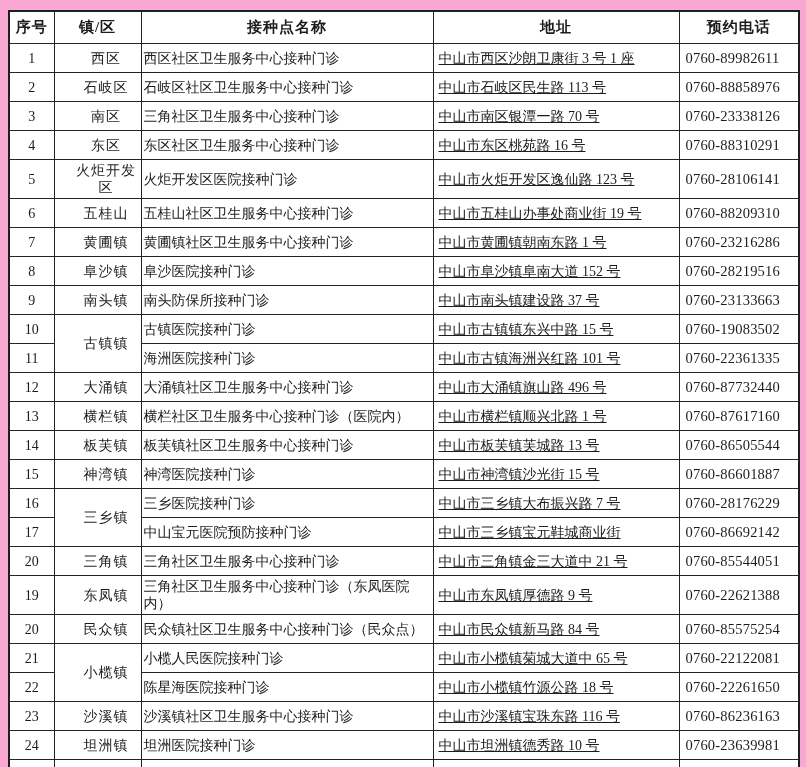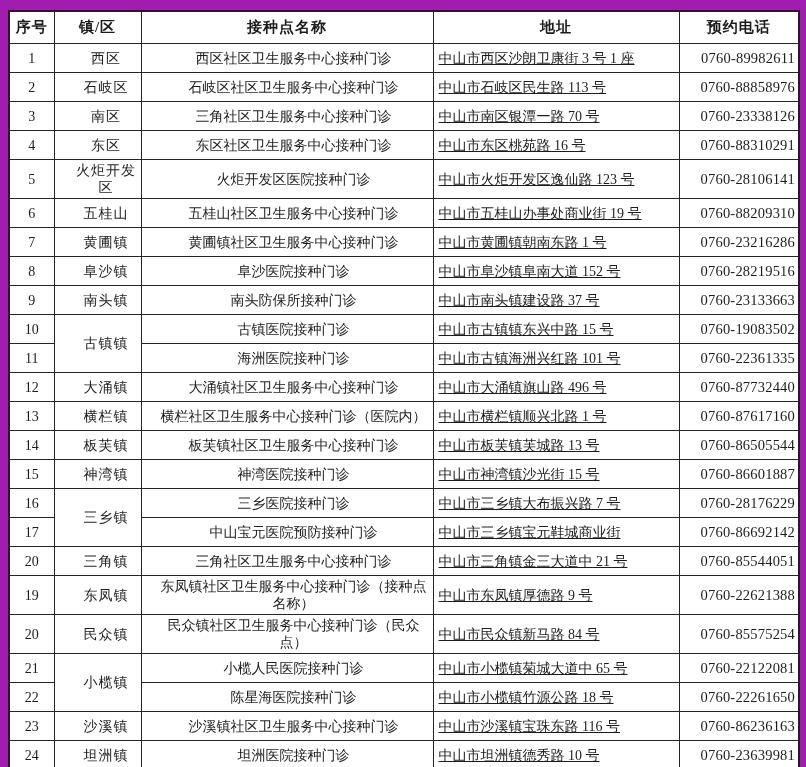--- a/index.html
+++ b/index.html
@@ -6,21 +6,21 @@
     margin: 0;
     padding: 0;
     background: #ffffff;
     font-family: "Liberation Serif", "DejaVu Serif", serif;
     color: #1c1c1c;
   }
   .page {
     position: relative;
     width: 806px;
     height: 767px;
-    background: #a21caf;
+    background: #f9a8d4;
     overflow: hidden;
   }
   table.vax-table {
     position: absolute;
     left: 8px;
     top: 10px;
     width: 790px;
     border-collapse: collapse;
     table-layout: fixed;
     border: 2px solid #1f1f1f;
@@ -44,23 +44,23 @@
     letter-spacing: 1px;
   }
   .vax-table td {
     height: 24px;
     font-size: 14px;
     line-height: 17px;
     padding: 2px 3px;
   }
   td.c-num   { text-align: center; font-size: 14px; }
   td.c-town  { text-align: center; letter-spacing: 1px; padding-left: 20px; }
-  td.c-site  { text-align: center; padding-left: 16px; }
+  td.c-site  { text-align: left; padding-left: 2px; }
   td.c-addr  { text-align: left; padding-left: 5px; text-decoration: underline; }
-  td.c-phone { text-align: right; padding-left: 6px; font-size: 14.5px; letter-spacing: 0.2px; }
+  td.c-phone { text-align: left; padding-left: 6px; font-size: 14.5px; letter-spacing: 0.2px; }
 </style>
 </head>
 <body>
 
 <div class="page">
   <table class="vax-table">
     <colgroup>
       <col class="c1">
         <col class="c2">
         <col class="c3">
@@ -197,21 +197,21 @@
         <tr>
           <td class="c-num">20</td>
           <td class="c-town">三角镇</td>
           <td class="c-site">三角社区卫生服务中心接种门诊</td>
           <td class="c-addr">中山市三角镇金三大道中 21 号</td>
           <td class="c-phone">0760-85544051</td>
         </tr>
         <tr>
           <td class="c-num">19</td>
           <td class="c-town">东凤镇</td>
-          <td class="c-site">东凤镇社区卫生服务中心接种门诊（接种点名称）</td>
+          <td class="c-site">三角社区卫生服务中心接种门诊（东凤医院内）</td>
           <td class="c-addr">中山市东凤镇厚德路 9 号</td>
           <td class="c-phone">0760-22621388</td>
         </tr>
         <tr>
           <td class="c-num">20</td>
           <td class="c-town">民众镇</td>
           <td class="c-site">民众镇社区卫生服务中心接种门诊（民众点）</td>
           <td class="c-addr">中山市民众镇新马路 84 号</td>
           <td class="c-phone">0760-85575254</td>
         </tr>

